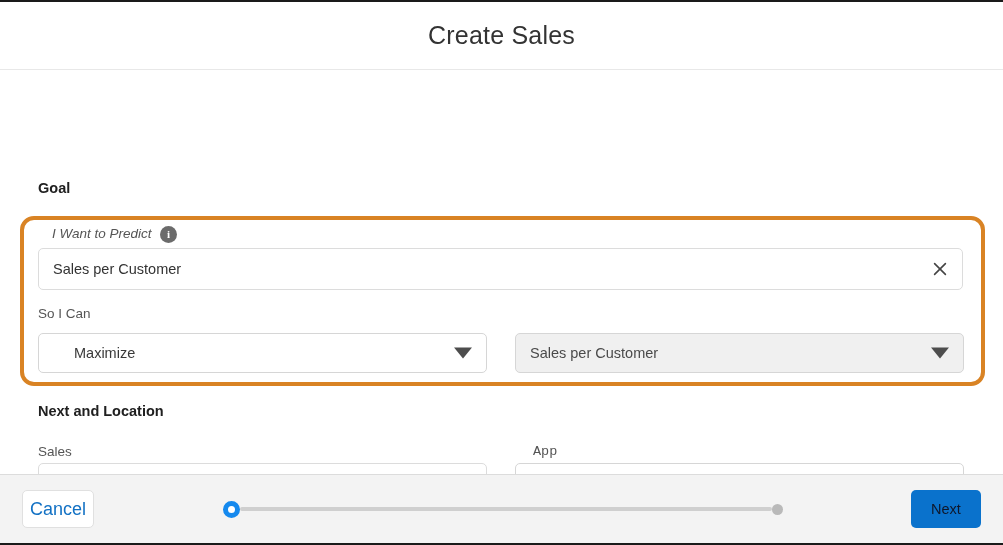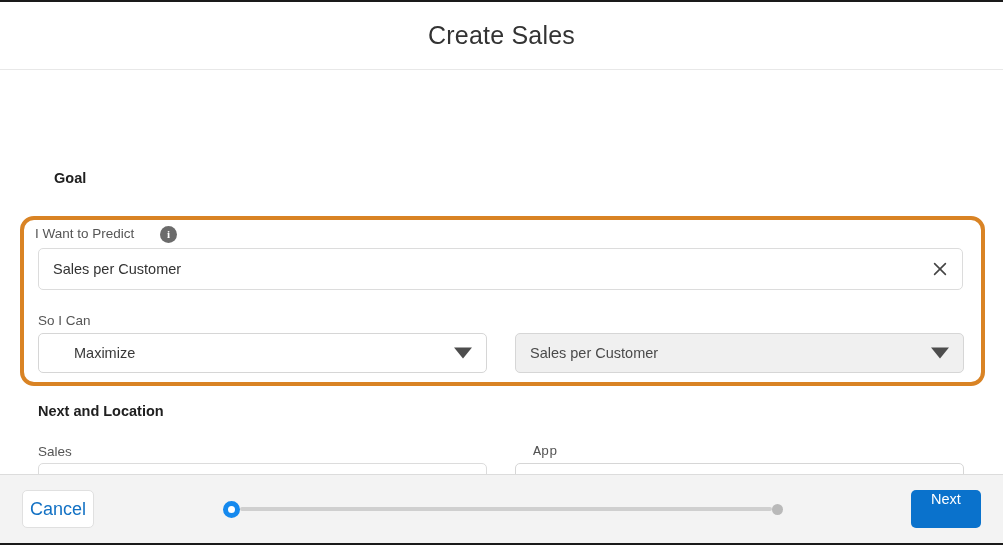--- a/index.html
+++ b/index.html
@@ -48,21 +48,21 @@
     box-sizing: border-box;
     background: #ffffff;
   }
 
   .section-heading {
     position: absolute;
     font-size: 14.5px;
     font-weight: bold;
     color: #202020;
   }
-  #goal-heading { left: 38px; top: 100px; margin-left: 16px; }
+  #goal-heading { left: 38px; top: 110px; }
   #nameloc-heading { left: 38px; top: 333px; }
 
   
   .highlight-box {
     position: absolute;
     left: 20px;
     top: 146px;
     width: 965px;
     height: 170px;
     box-sizing: border-box;
@@ -71,22 +71,22 @@
     background: transparent;
     pointer-events: none;
   }
 
   
   .field-label {
     position: absolute;
     font-size: 13.5px;
     color: #555555;
   }
-  #predict-label { left: 35px; top: 156px; }
-  #soican-label  { left: 38px; top: 243px; }
+  #predict-label { left: 52px; top: 156px; font-style: italic; }
+  #soican-label  { left: 38px; top: 236px; }
   #name-label    { left: 38px; top: 374px; }
   #app-label     { left: 533px; top: 374px; font-family: Liberation Mono, monospace; }
 
   
   .info-icon {
     position: absolute;
     left: 160px;
     top: 156px;
     width: 17px;
     height: 17px;
@@ -270,26 +270,26 @@
     flex: 0 0 auto;
     cursor: pointer;
   }
 
   .btn-next {
     width: 70px;
     height: 38px;
     background: #0a72cc;
     border: none;
     border-radius: 5px;
-    color: #ffffff;
+    color: #0f172a;
     font-size: 14.5px;
     font-family: "Liberation Sans", sans-serif;
     cursor: pointer;
     display: flex;
-    align-items: flex-start;
+    align-items: center;
     justify-content: center;
   }
 </style>
 </head>
 <body>
 
 <div id="app">
 
   <div class="header">
     <div class="header-title">Create Sales</div>

